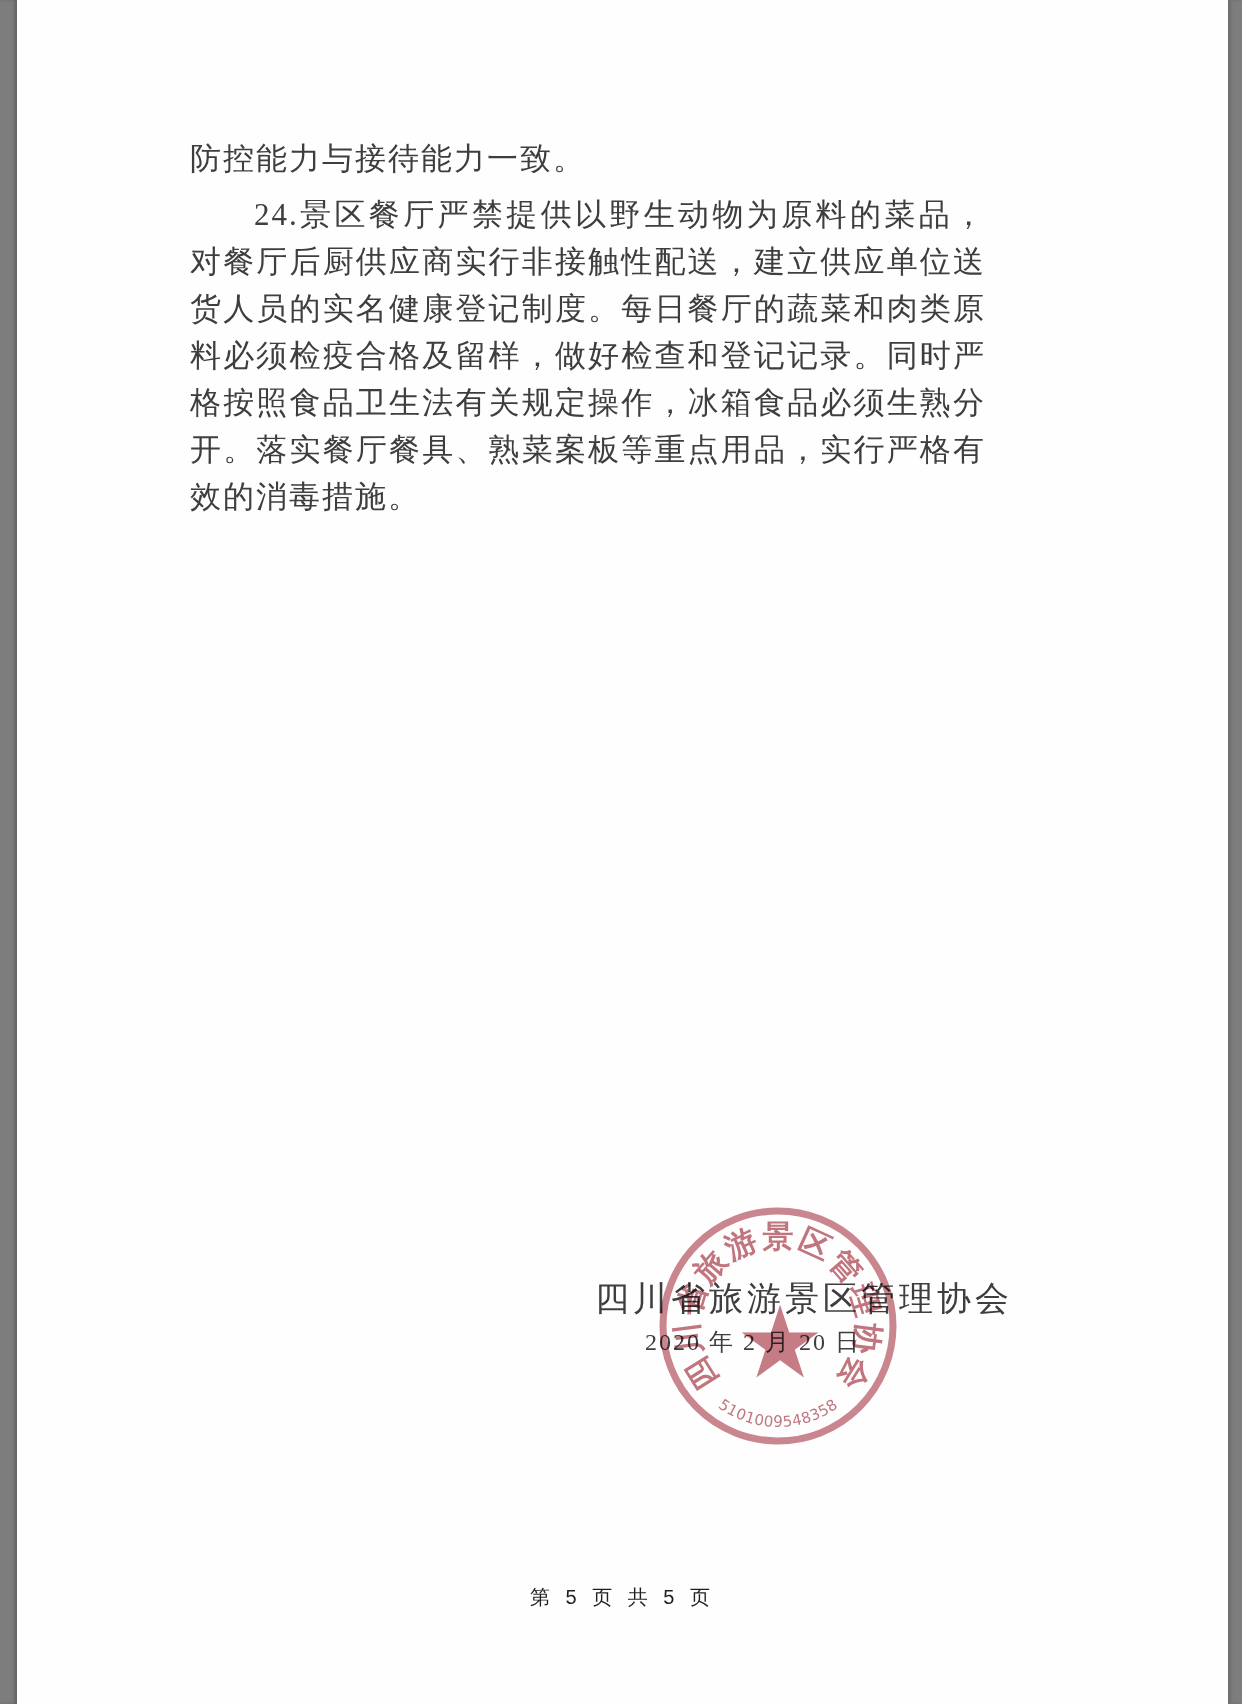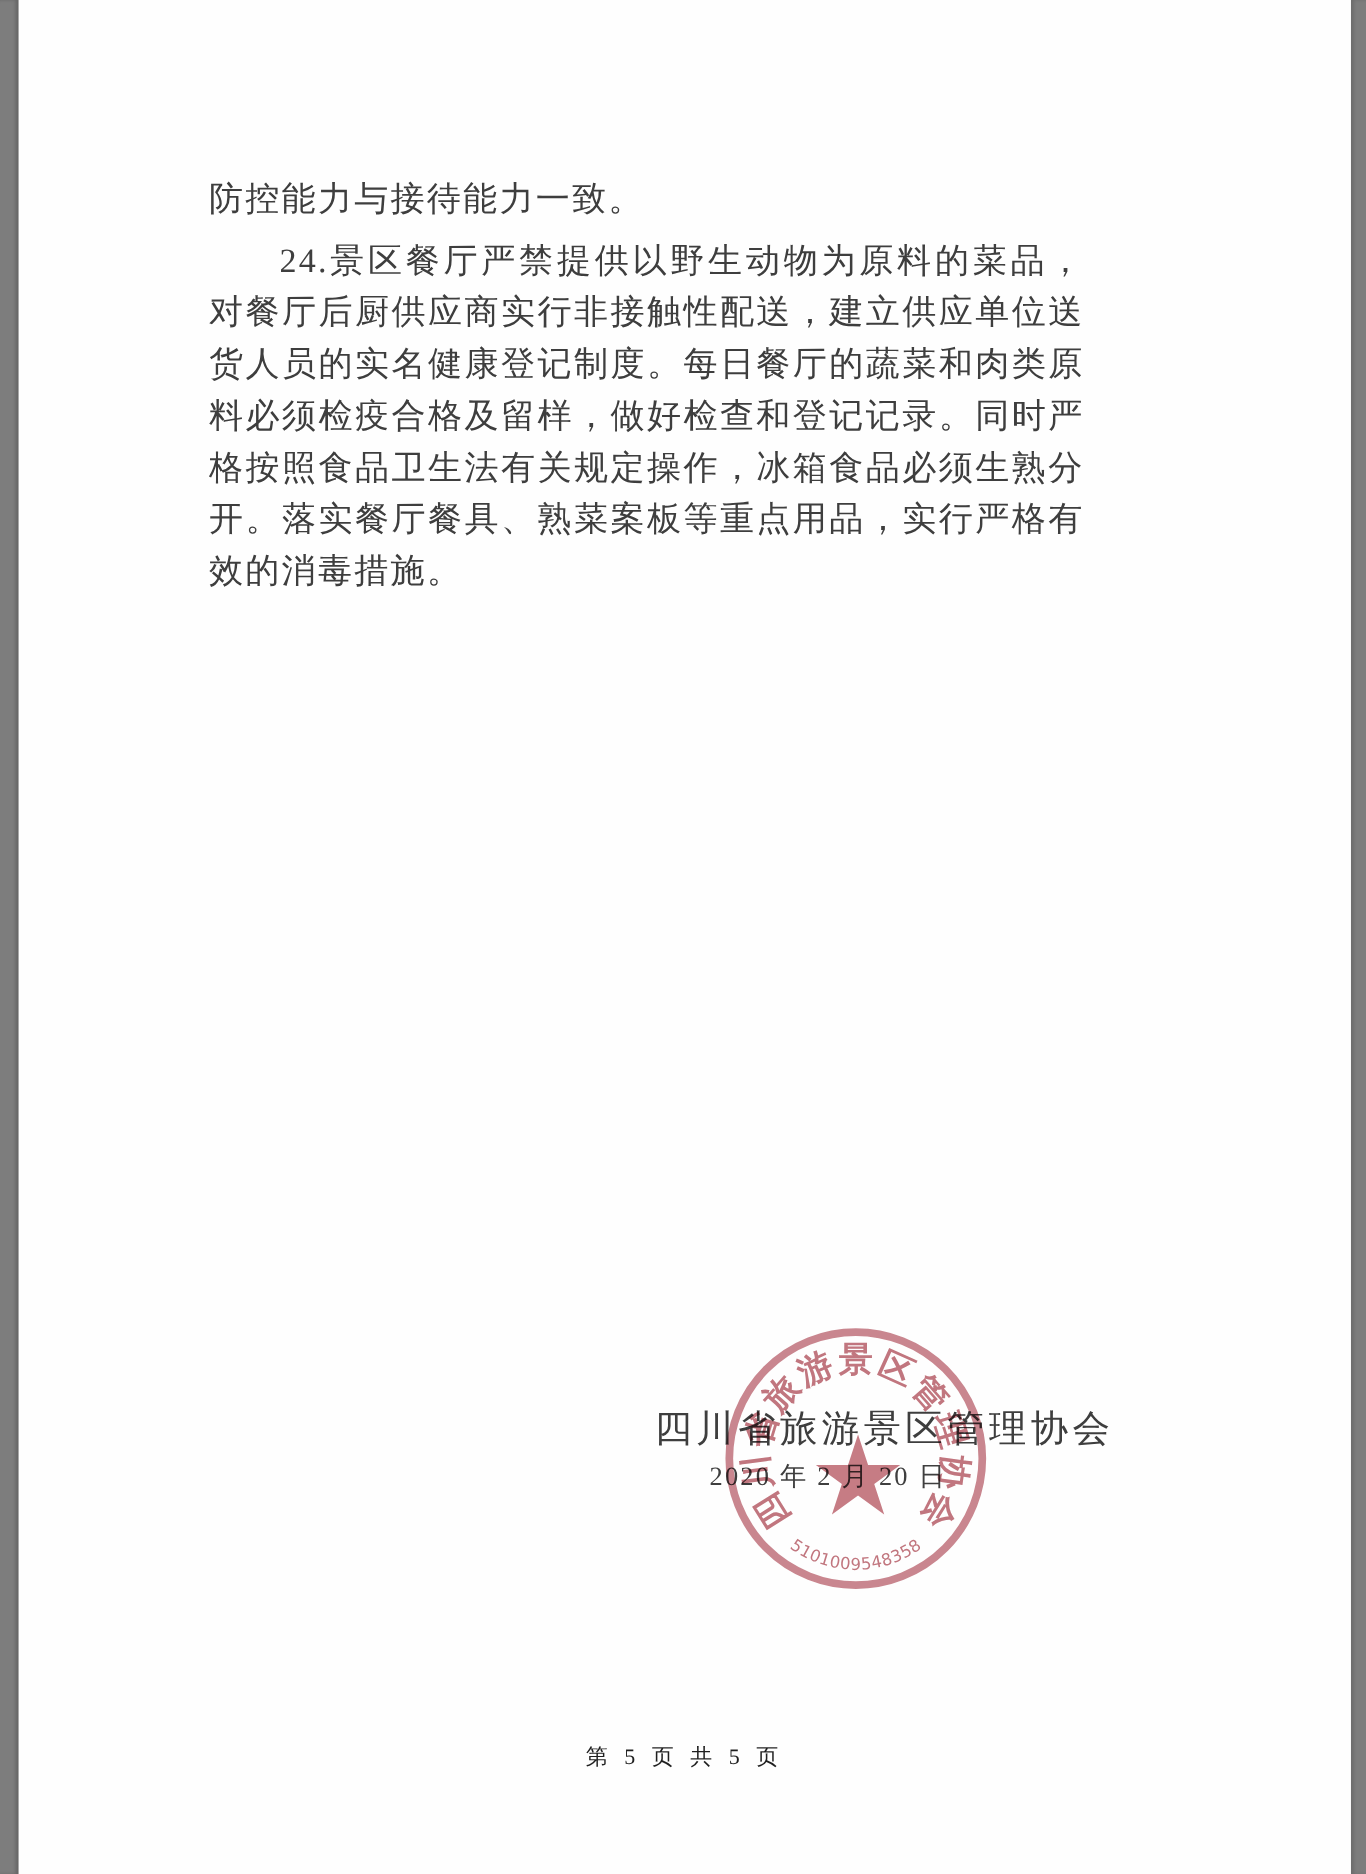--- a/index.html
+++ b/index.html
@@ -7,21 +7,21 @@
     width:1242px; height:1704px; position:relative; overflow:hidden;
     background:#ffffff;
     font-family:"Liberation Serif","DejaVu Serif",serif;
   }
   .gutter { position:absolute; top:0; bottom:0; background:#7d7d7d; }
   .gutter-left  { left:0; width:17px; box-shadow: inset -3px 0 3px rgba(0,0,0,0.18); }
   .gutter-right { right:0; width:14px; box-shadow: inset 3px 0 3px rgba(0,0,0,0.12); }
 
   .doc-page { position:absolute; left:17px; right:14px; top:0; bottom:0; background:#fefefe; }
 
-  .doc-body { position:absolute; left:173px; top:135px; width:796px; color:#3e3e3e;margin-top:22px; }
+  .doc-body { position:absolute; left:173px; top:135px; width:796px; color:#3e3e3e; }
   .doc-body p {
     margin:0 0 9px 0;
     font-size:31px; line-height:47px; letter-spacing:2px;
     text-align:justify; text-align-last:left;
     text-justify:inter-character;
   }
   .doc-body p.indent { text-indent:64px; }
 
   .sig-org  { position:absolute; left:578px; top:1276px; font-size:34px; letter-spacing:4px; color:#3e3e3e; white-space:nowrap; }
   .sig-date { position:absolute; left:628px; top:1326px; font-size:24px; letter-spacing:2px; color:#3e3e3e; white-space:nowrap; }
@@ -34,21 +34,21 @@
   .seal-star { font-size:100px; fill:#bd6570; text-anchor:middle;
                font-family:"DejaVu Sans",sans-serif; }
   .seal-arc  { font-size:31px; font-weight:bold; fill:#b75e68; text-anchor:middle;
                font-family:"Liberation Serif",serif; }
   .seal-num  { font-size:15px; fill:#b75e68; text-anchor:middle;
                font-family:"DejaVu Sans",sans-serif; }
 
   .footer {
     position:absolute; top:1584px; left:0; width:100%;
     text-align:center; font-size:20px; letter-spacing:5px; color:#1f1f1f;
-    font-family:Liberation Serif, serif;
+    font-family:Liberation Sans, sans-serif;
   }
 </style>
 </head>
 <body>
 
 <div class="gutter gutter-left"></div>
 <div class="gutter gutter-right"></div>
 
 <div class="doc-page">
 

